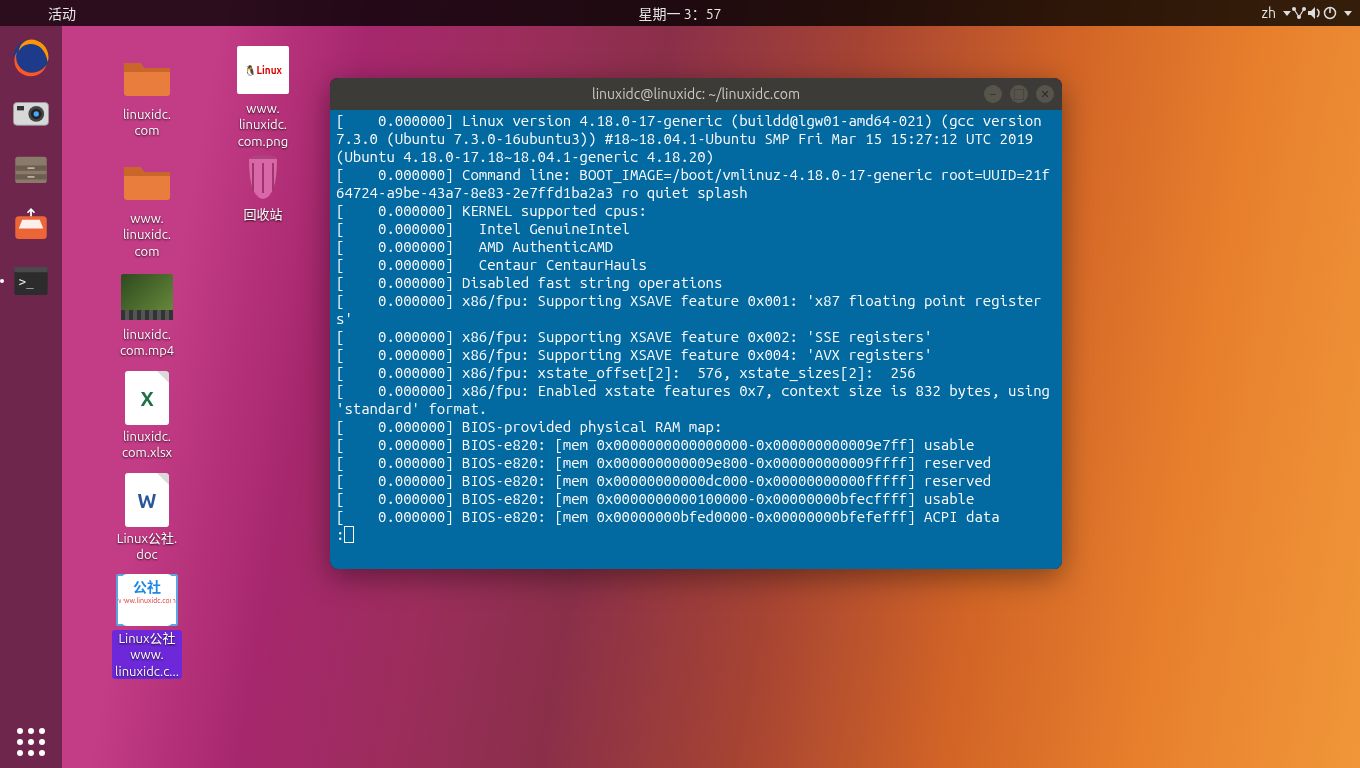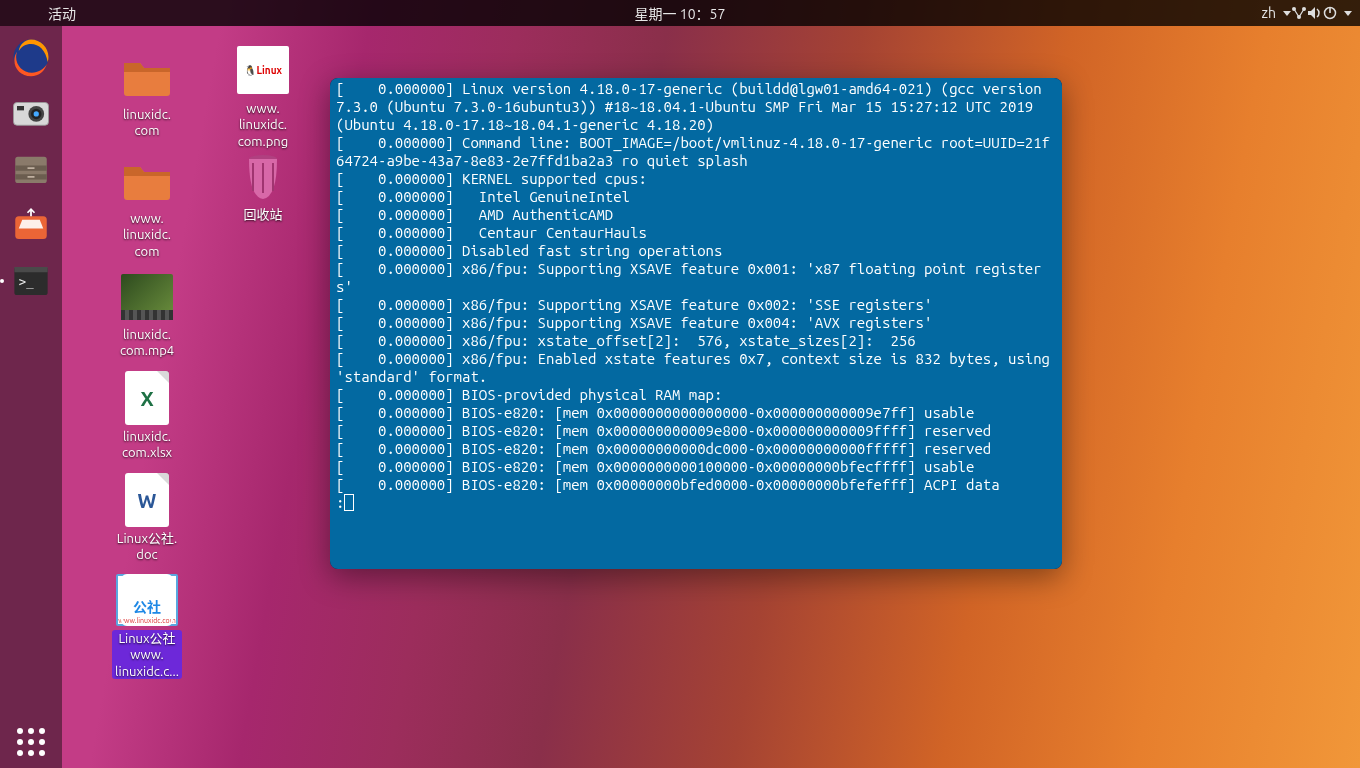--- a/index.html
+++ b/index.html
@@ -70,30 +70,30 @@
   }
   .cursor{display:inline-block;width:8px;height:15px;border:1px solid #fff;vertical-align:text-bottom;}
   
   .thumb{width:58px;height:44px;border:2px solid #fff;background:#fff;display:flex;align-items:center;justify-content:center;font-size:10px;color:#d00;font-weight:bold;border-radius:2px;}
   .video-thumb{width:58px;height:44px;background:linear-gradient(135deg,#2d4a1e,#6b8e3d);position:relative;border-radius:2px;}
   .video-thumb::after{content:"";position:absolute;bottom:-2px;left:0;right:0;height:10px;background:repeating-linear-gradient(90deg,#333 0 4px,#555 4px 8px);}
   .doc-icon{width:44px;height:54px;background:#fff;border-radius:3px;position:relative;display:flex;align-items:center;justify-content:center;font-weight:bold;font-size:20px;}
   .doc-icon.xlsx{color:#1e7145;}
   .doc-icon.docx{color:#2b5797;}
   .doc-icon::before{content:"";position:absolute;top:0;right:0;border-style:solid;border-width:0 12px 12px 0;border-color:transparent rgba(0,0,0,0.15) transparent transparent;}
-  .pub-thumb{width:58px;height:48px;background:#fff;border:2px solid #5aa7e0;display:flex;flex-direction:column;align-items:center;justify-content:flex-end;font-size:14px;color:#1e88e5;font-weight:bold;border-radius:2px;}
+  .pub-thumb{width:58px;height:48px;background:#fff;border:2px solid #5aa7e0;display:flex;flex-direction:column;align-items:center;justify-content:flex-start;font-size:14px;color:#1e88e5;font-weight:bold;border-radius:2px;}
   .pub-thumb small{font-size:7px;color:#d33;font-weight:normal;}
   .trash-svg{width:44px;height:50px;}
 </style>
 </head>
 <body>
 
 <div id="topbar">
   <div class="activities">活动</div>
-  <div class="clock">星期一 10：57</div>
+  <div class="clock">星期一 3：57</div>
   <div class="tray">
     <span>
         <span>zh</span>
         <span class="caret-down"></span>
       </span>
     <span>
       <svg width="16" height="14" viewBox="0 0 16 14">
           <g fill="#ddd">
             <circle cx="3" cy="3" r="2"></circle>
             <circle cx="13" cy="3" r="2"></circle>
@@ -249,20 +249,28 @@
           <path d="M8 8 Q8 46 22 48 Q36 46 36 8" fill="#d868a8"></path>
           <path d="M12 12v28M22 12v30M32 12v28" stroke="#a03570" stroke-width="2"></path>
         </svg>
     </div>
     <div class="lbl">回收站</div>
   </div>
 
 </div>
 
 <div id="termwin">
+  <div class="titlebar">
+    <span>linuxidc@linuxidc: ~/linuxidc.com</span>
+    <div class="winbtns">
+      <div class="winbtn">–</div>
+      <div class="winbtn">▢</div>
+      <div class="winbtn">✕</div>
+    </div>
+  </div>
   <div class="termbody" id="termbody">[    0.000000] Linux version 4.18.0-17-generic (buildd@lgw01-amd64-021) (gcc version 7.3.0 (Ubuntu 7.3.0-16ubuntu3)) #18~18.04.1-Ubuntu SMP Fri Mar 15 15:27:12 UTC 2019 (Ubuntu 4.18.0-17.18~18.04.1-generic 4.18.20)
 [    0.000000] Command line: BOOT_IMAGE=/boot/vmlinuz-4.18.0-17-generic root=UUID=21f64724-a9be-43a7-8e83-2e7ffd1ba2a3 ro quiet splash
 [    0.000000] KERNEL supported cpus:
 [    0.000000]   Intel GenuineIntel
 [    0.000000]   AMD AuthenticAMD
 [    0.000000]   Centaur CentaurHauls
 [    0.000000] Disabled fast string operations
 [    0.000000] x86/fpu: Supporting XSAVE feature 0x001: 'x87 floating point registers'
 [    0.000000] x86/fpu: Supporting XSAVE feature 0x002: 'SSE registers'
 [    0.000000] x86/fpu: Supporting XSAVE feature 0x004: 'AVX registers'

